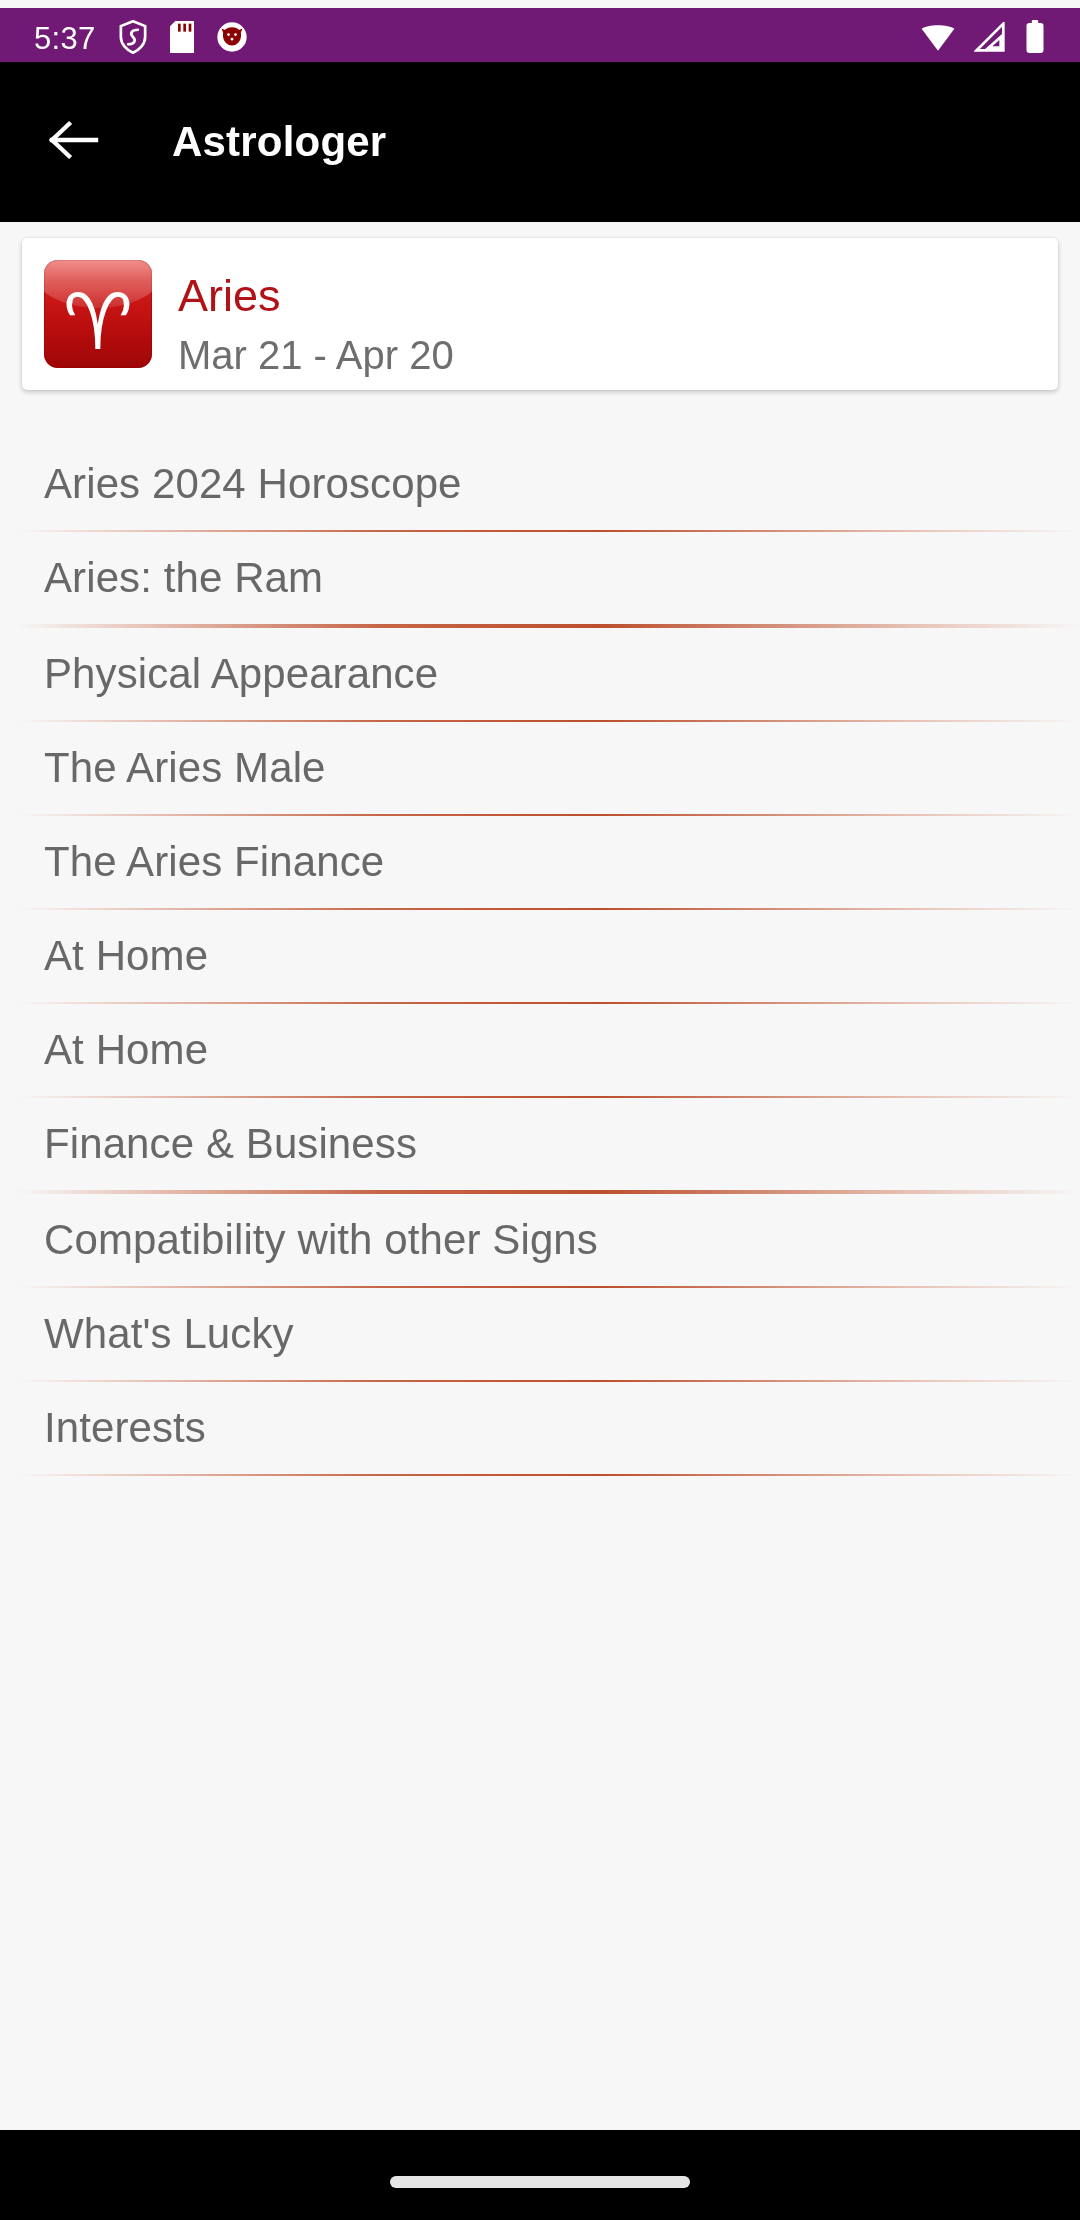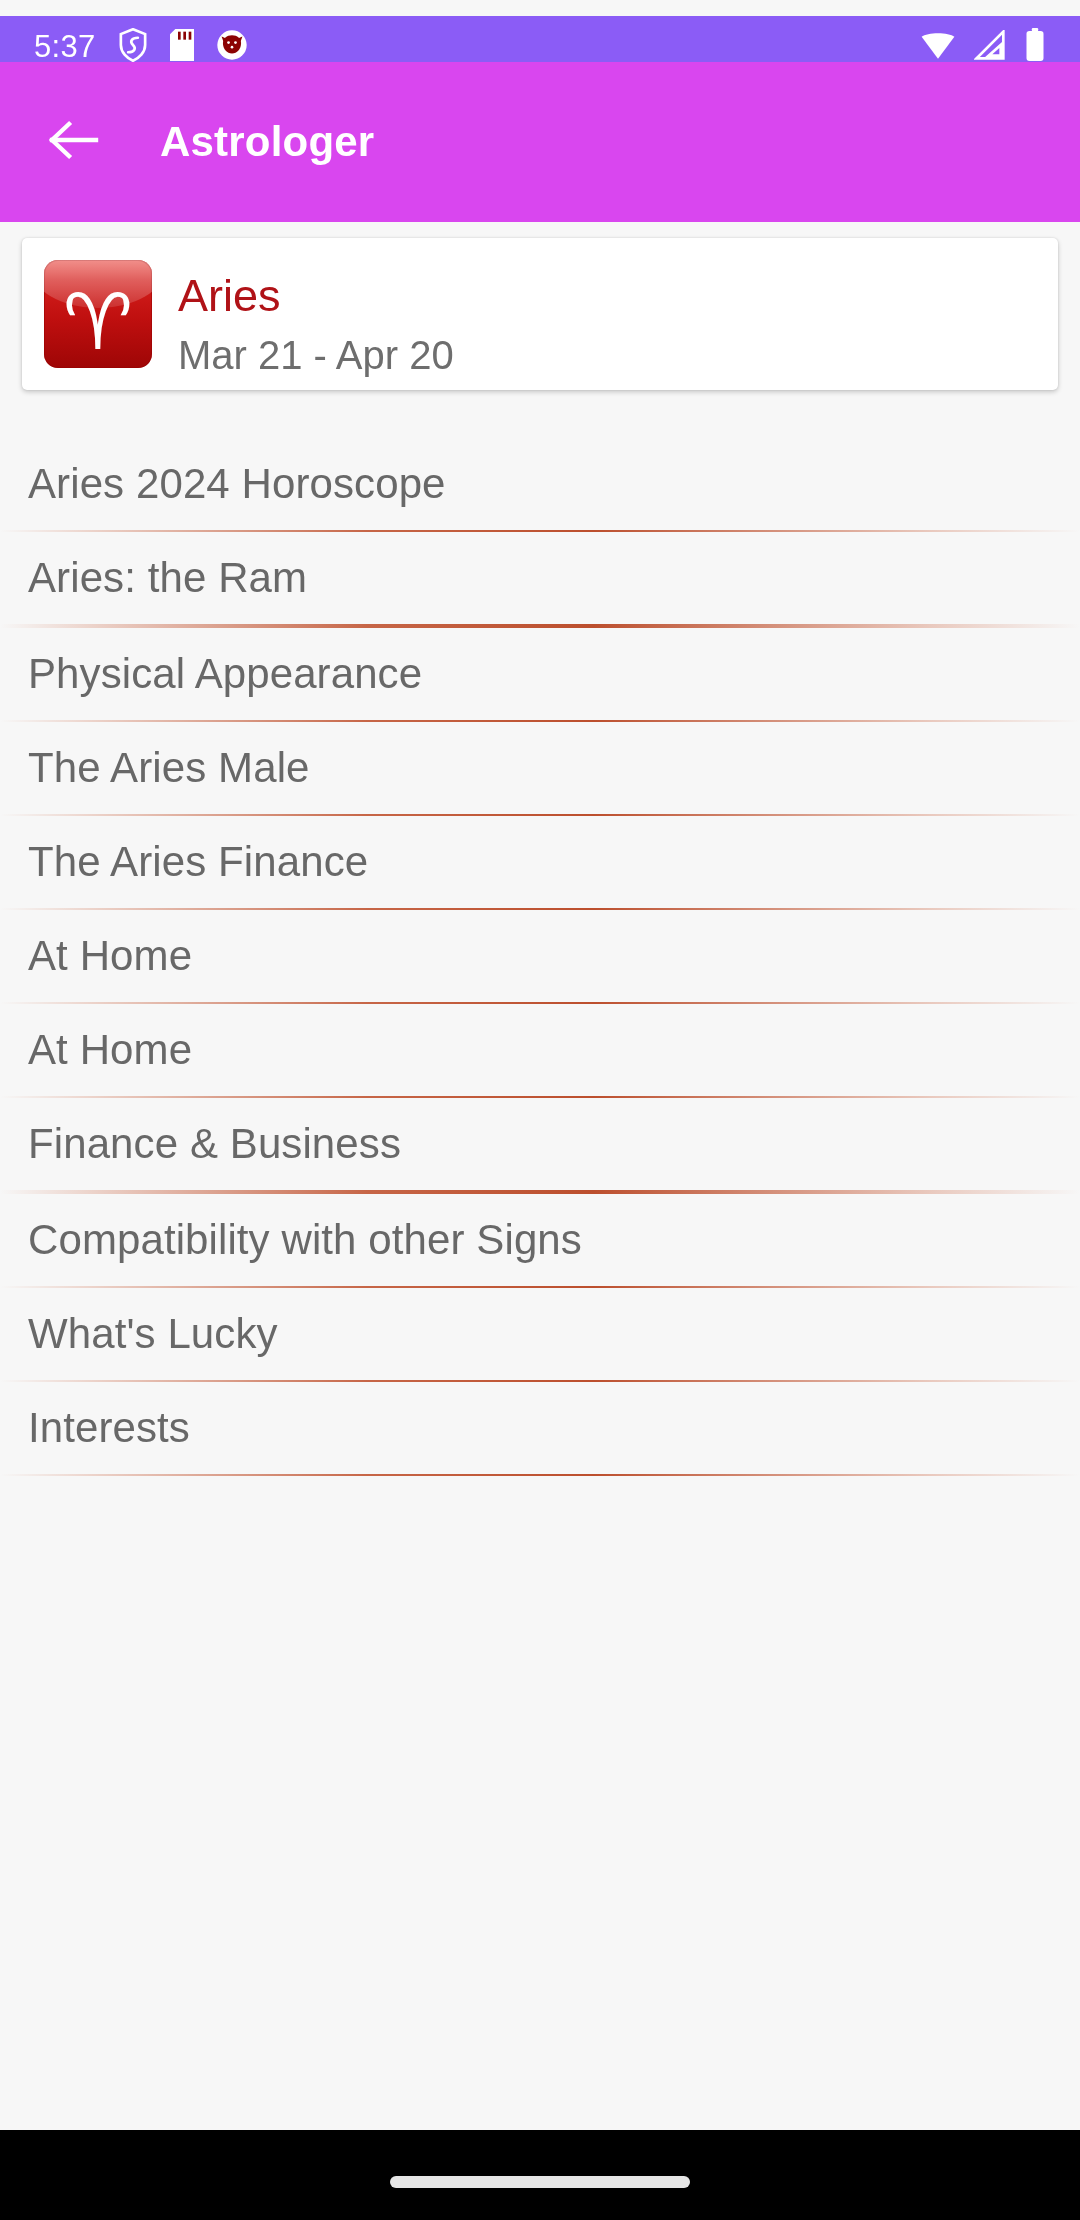--- a/index.html
+++ b/index.html
@@ -6,35 +6,35 @@
   html, body {
     width:1080px; height:2220px;
     background:#000;
     font-family:"Liberation Sans", sans-serif;
     overflow:hidden;
   }
   .phone { position:relative; width:1080px; height:2220px; background:#f7f7f7; }
 
   
   .status-bar{
-    position:absolute; top:16px; left:0; width:1080px; height:62px;
-    background:#8b5cf6;
+    position:absolute; top:8px; left:0; width:1080px; height:62px;
+    background:#701a75;
     display:flex; align-items:center;
     padding:0 34px;
   }
   .status-left{ display:flex; align-items:center; gap:22px; }
   .status-right{ margin-left:auto; display:flex; align-items:center; gap:18px; }
   .clock{ color:#fff; font-size:31px; letter-spacing:.3px; font-weight:400; }
   .sicon{ display:block; }
 
   
   .app-bar{
     position:absolute; top:62px; left:0; width:1080px; height:160px;
-    background:#d946ef;
-    display:flex; align-items:center;
+    background:#000000;
+    display:flex; align-items:center;gap:12px;
   }
   .back-btn{
     width:96px; height:96px; margin-left:26px;
     display:flex; align-items:center; justify-content:center;
     border-radius:50%;
   }
   .app-title{
     color:#ffffff; font-size:42px; font-weight:700;
     margin-left:38px; letter-spacing:.2px;
   }
@@ -73,21 +73,21 @@
     position:relative; z-index:2;
     color:#ffffff; font-size:78px; line-height:1;
     margin-top:16px;
     font-family:"DejaVu Sans", sans-serif;
   }
   .sign-text{ margin-left:26px; display:flex; flex-direction:column; justify-content:center; }
   .sign-name{ color:#b01217; font-size:45px; line-height:1.12; font-weight:400;margin-top:22px; }
   .sign-dates{ color:#6e6e6e; font-size:40px; line-height:1.2; margin-top:10px; font-weight:400; }
 
   
-  .list{ margin-top:48px; }
+  .list{ margin-top:48px;margin-left:16px; }
   .list-item{
     height:92px;
     display:flex; align-items:center;
     padding:0 28px;
   }
   .list-item-label{
     color:#686868; font-size:42px; font-weight:400; letter-spacing:.1px;
   }
   .divider{
     height:2px; width:100%;

